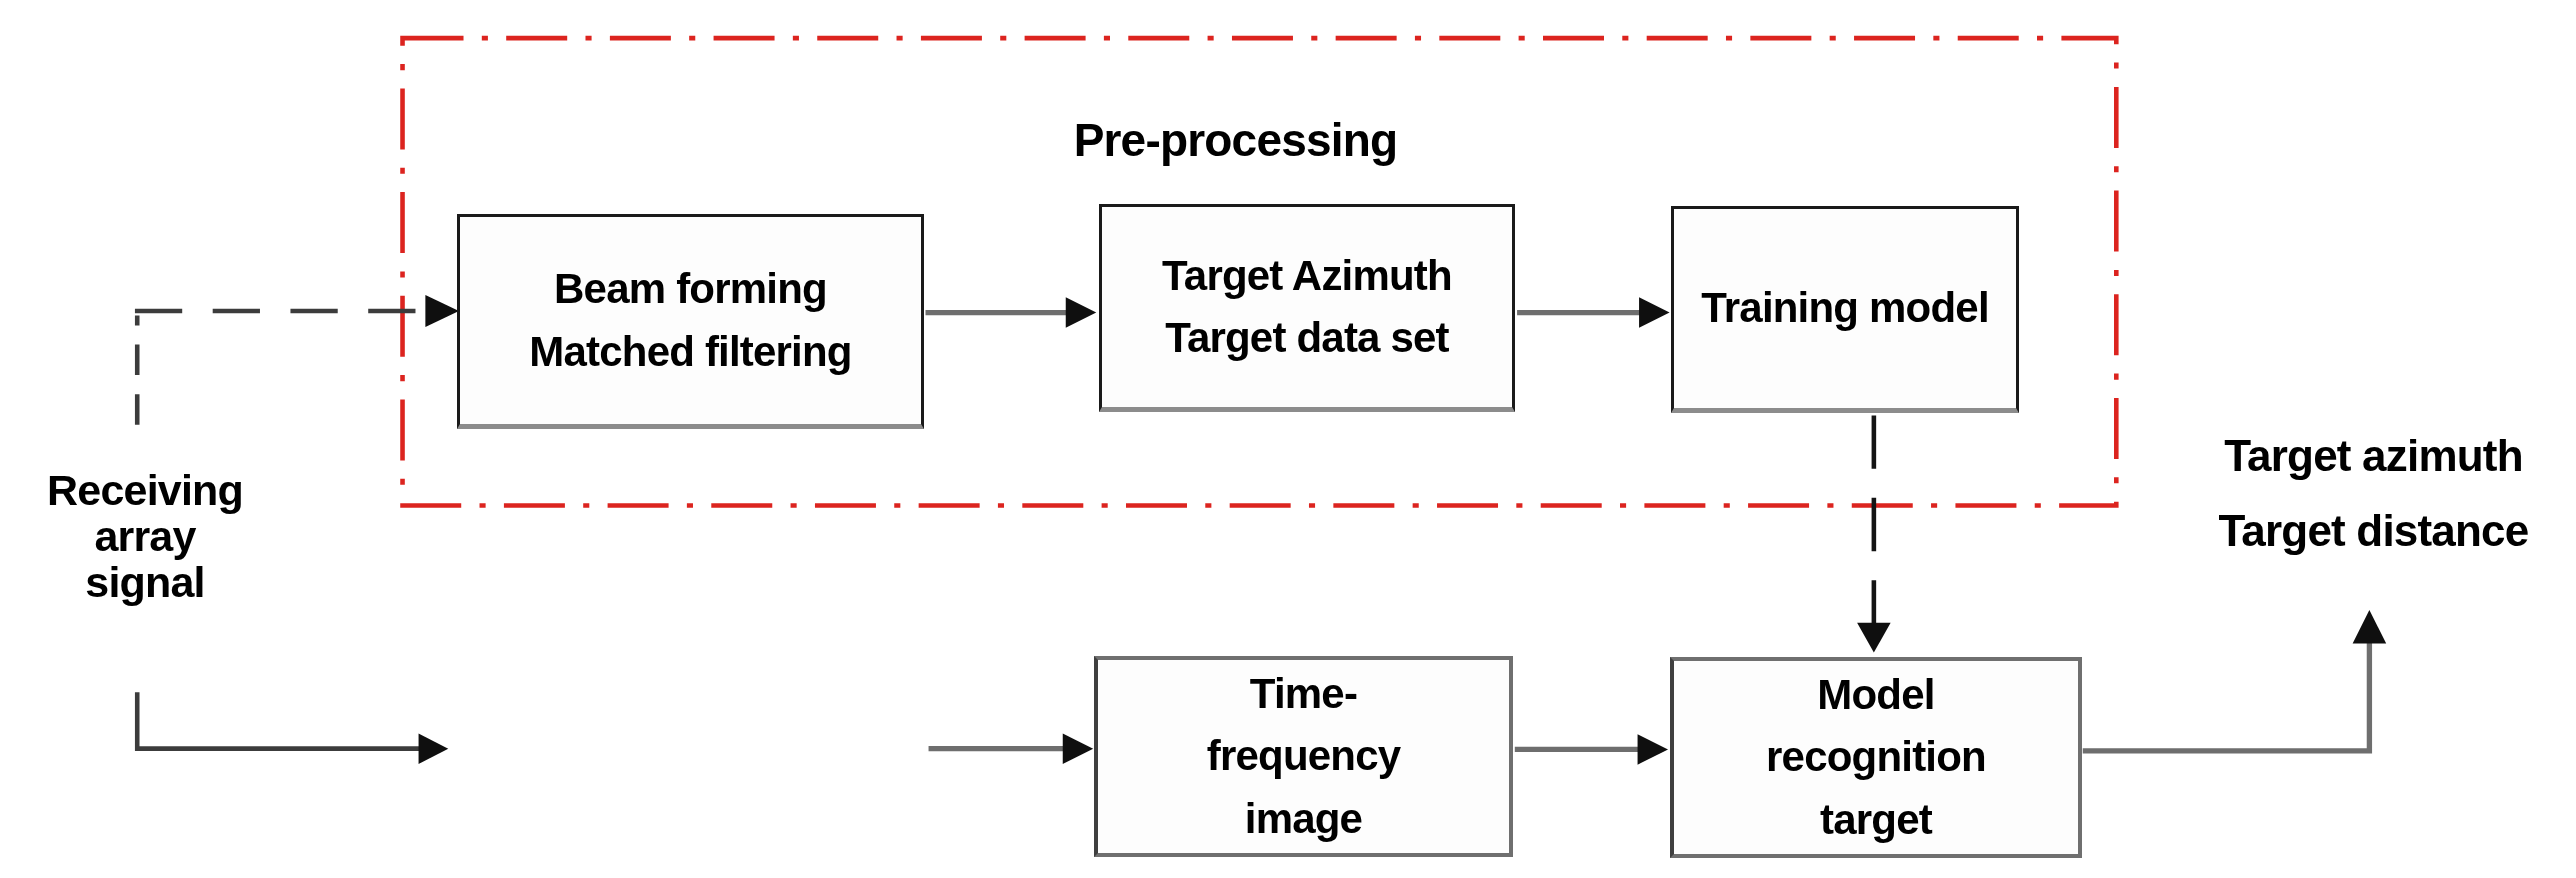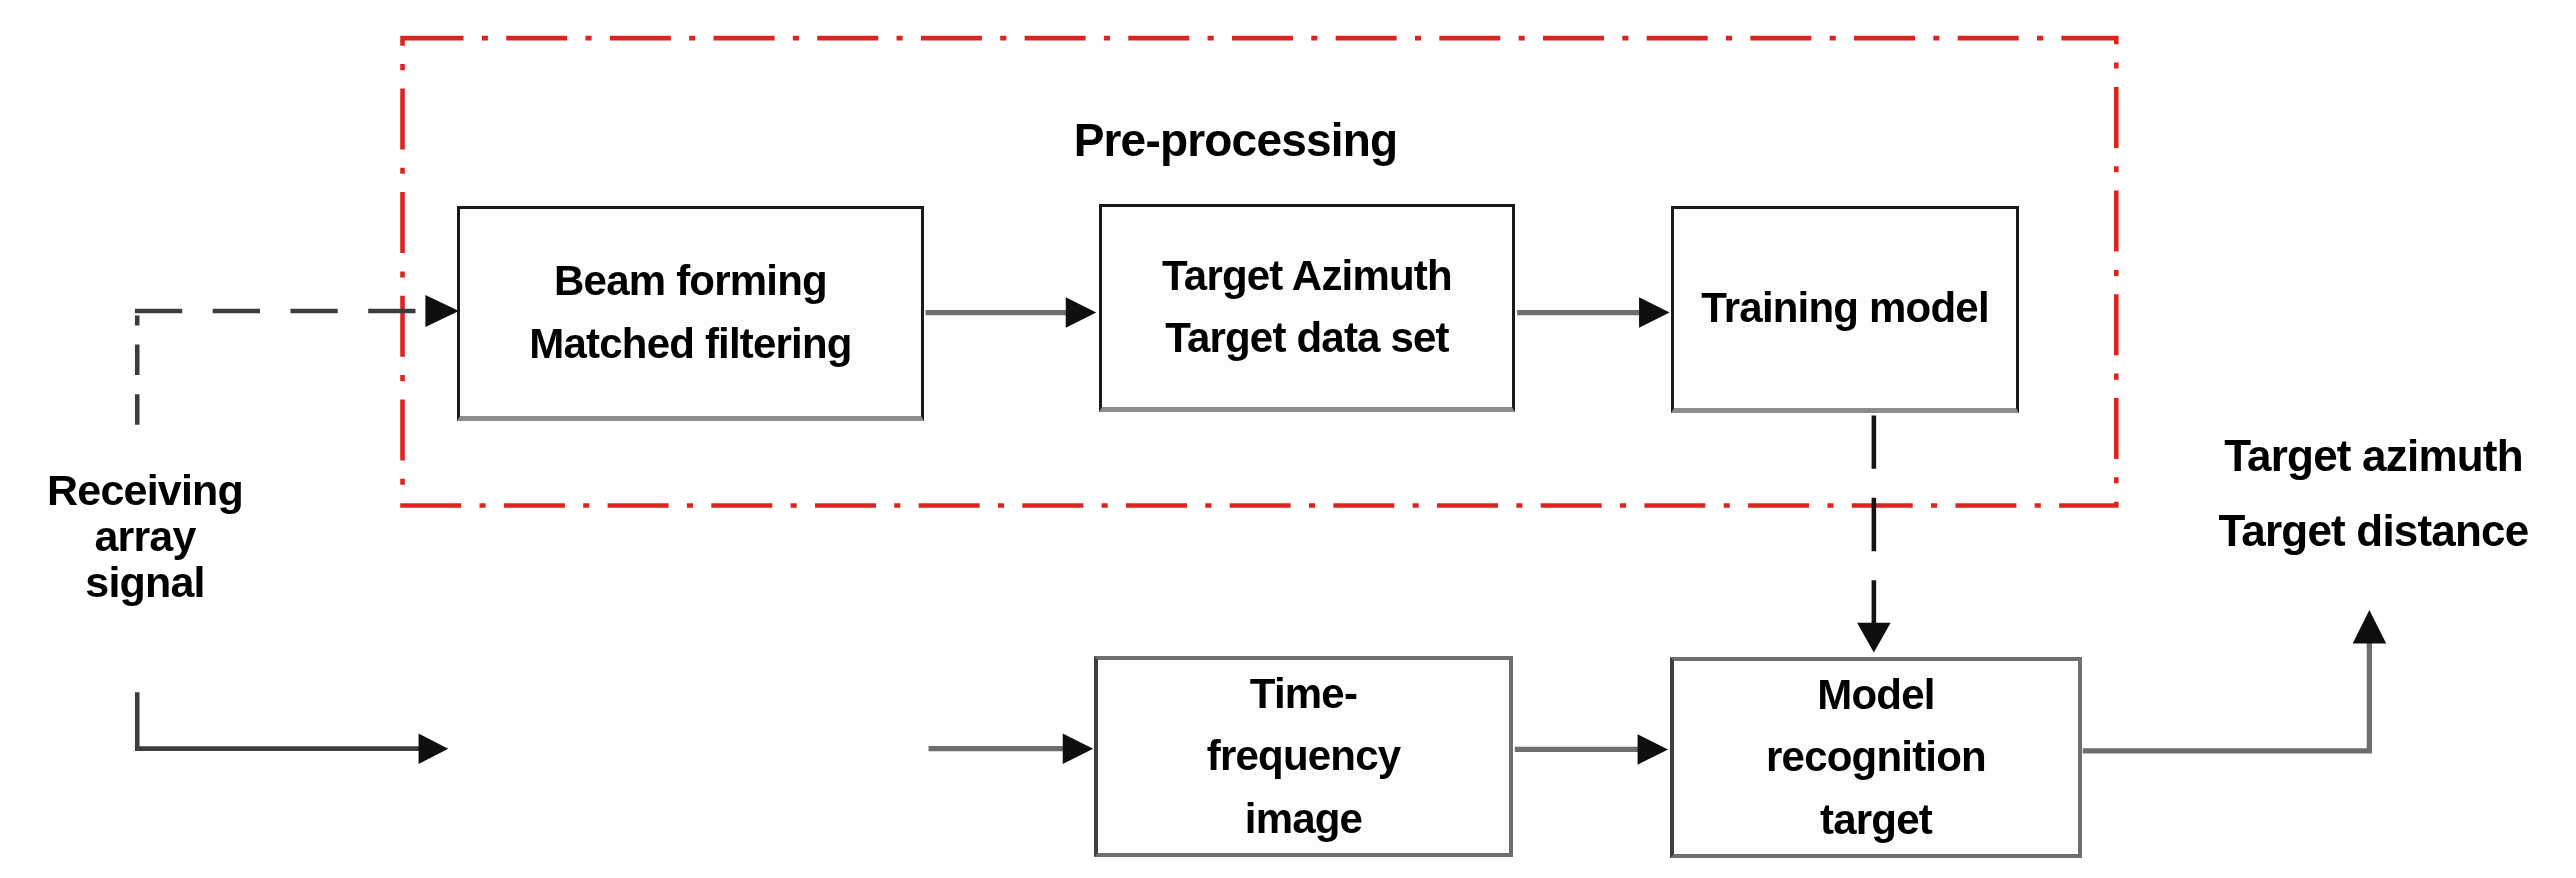--- a/index.html
+++ b/index.html
@@ -101,21 +101,21 @@
   </svg>
 
   <div class="diagram-title">Pre-processing</div>
 
   <div class="side-label label-left">Receiving
 array
 signal</div>
   <div class="side-label label-right">Target azimuth
 Target distance</div>
 
-  <div class="node toprow" style="left:457px;top:206px;width:467px;height:215px">Beam forming
+  <div class="node toprow" style="left:457px;top:214px;width:467px;height:215px">Beam forming
 Matched filtering</div>
   <div class="node toprow" style="left:1099px;top:204px;width:416px;height:208px">Target Azimuth
 Target data set</div>
   <div class="node toprow" style="left:1671px;top:206px;width:348px;height:207px">Training model</div>
 
   <div class="node botrow" style="left:1094px;top:656px;width:419px;height:201px">Time-
 frequency
 image</div>
   <div class="node botrow" style="left:1670px;top:657px;width:412px;height:201px">Model
 recognition

